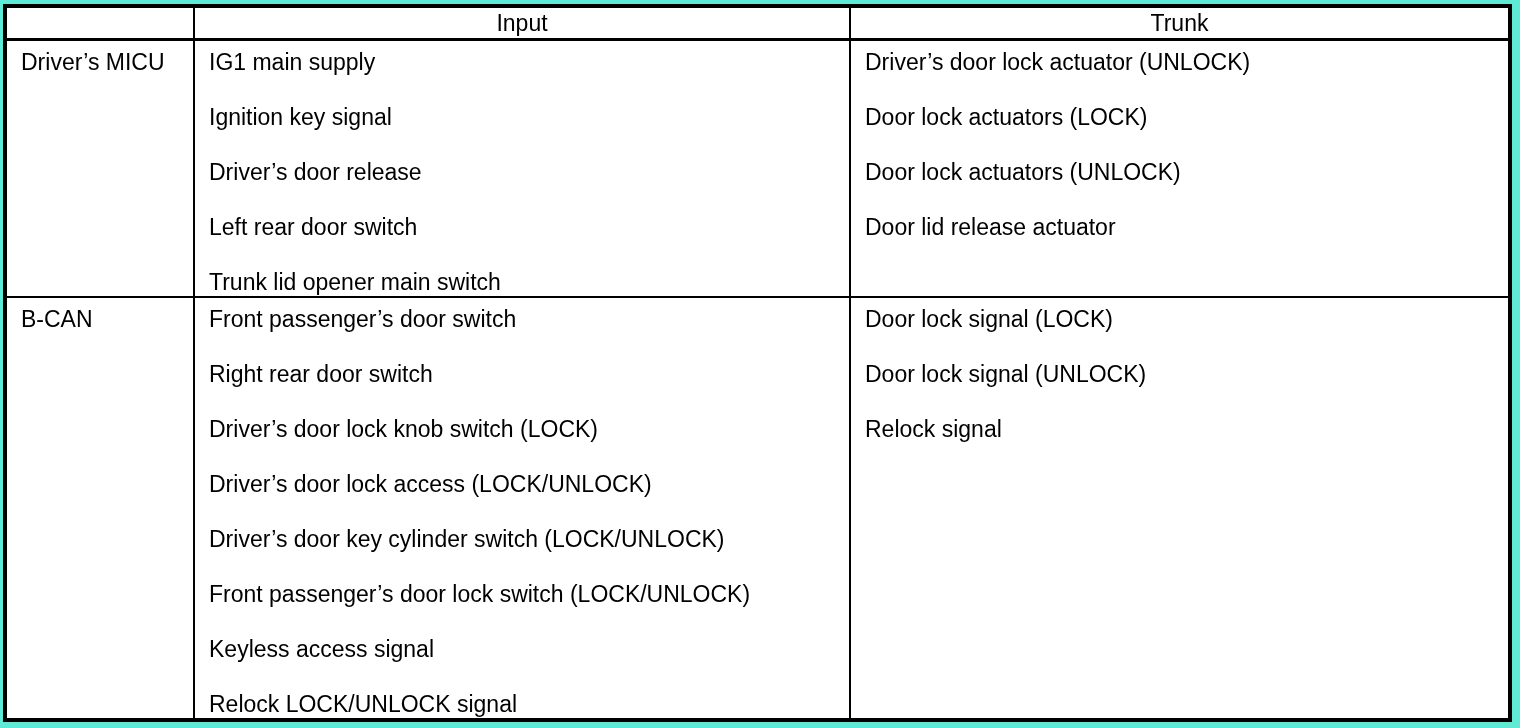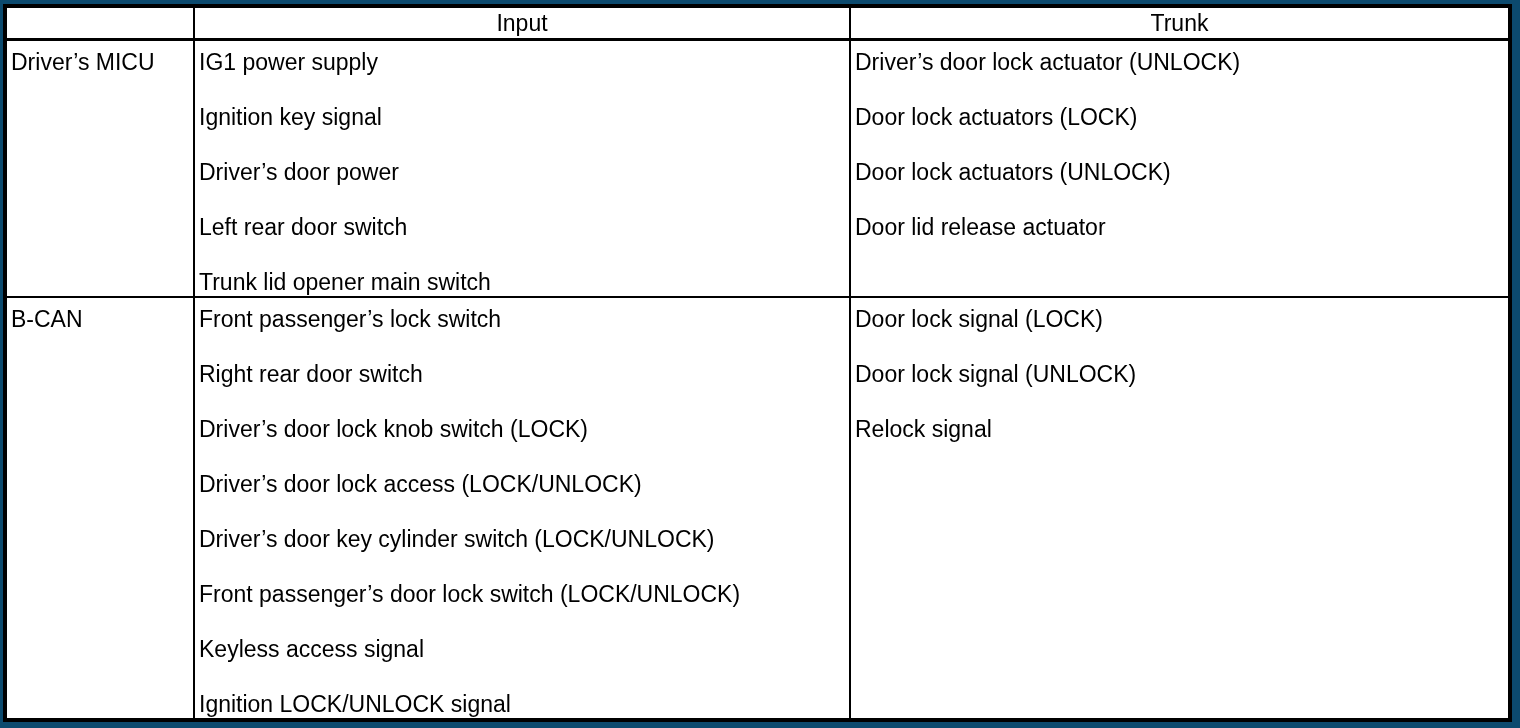--- a/index.html
+++ b/index.html
@@ -7,21 +7,21 @@
     padding: 0;
     background: #ffffff;
     width: 1520px;
     height: 728px;
     overflow: hidden;
   }
   .page {
     position: relative;
     width: 1520px;
     height: 728px;
-    background: #0c4a6e;
+    background: #5eead4;
     font-family: "Liberation Sans", sans-serif;
     color: #000000;
   }
   table.io-table {
     position: absolute;
     left: 3px;
     top: 4px;
     border-collapse: collapse;
     table-layout: fixed;
     width: 1505px;
@@ -45,21 +45,21 @@
     height: 30px;
     text-align: center;
     vertical-align: middle;
     line-height: 30px;
     padding: 0;
   }
   col.c-source { width: 189px; }
   col.c-input  { width: 656px; }
   col.c-output { width: 660px; }
   .cell-pad {
-    padding: 8px 4px 0 4px;
+    padding: 8px 4px 0 14px;
   }
   .item {
     line-height: 27px;
     margin: 0 0 28px 0;
     white-space: nowrap;
   }
   .item:last-child {
     margin-bottom: 0;
   }
   tr.row-micu > td { height: 255px; }
@@ -84,23 +84,23 @@
     </thead>
     <tbody>
       <tr class="row-micu">
         <td>
           <div class="cell-pad">
             <div class="item">Driver’s MICU</div>
           </div>
         </td>
         <td>
           <div class="cell-pad">
-            <div class="item">IG1 power supply</div>
+            <div class="item">IG1 main supply</div>
             <div class="item">Ignition key signal</div>
-            <div class="item">Driver’s door power</div>
+            <div class="item">Driver’s door release</div>
             <div class="item">Left rear door switch</div>
             <div class="item">Trunk lid opener main switch</div>
           </div>
         </td>
         <td>
           <div class="cell-pad">
             <div class="item">Driver’s door lock actuator (UNLOCK)</div>
             <div class="item">Door lock actuators (LOCK)</div>
             <div class="item">Door lock actuators (UNLOCK)</div>
             <div class="item">Door lid release actuator</div>
@@ -108,28 +108,28 @@
         </td>
       </tr>
       <tr class="row-bcan">
         <td>
           <div class="cell-pad">
             <div class="item">B-CAN</div>
           </div>
         </td>
         <td>
           <div class="cell-pad">
-            <div class="item">Front passenger’s lock switch</div>
+            <div class="item">Front passenger’s door switch</div>
             <div class="item">Right rear door switch</div>
             <div class="item">Driver’s door lock knob switch (LOCK)</div>
             <div class="item">Driver’s door lock access (LOCK/UNLOCK)</div>
             <div class="item">Driver’s door key cylinder switch (LOCK/UNLOCK)</div>
             <div class="item">Front passenger’s door lock switch (LOCK/UNLOCK)</div>
             <div class="item">Keyless access signal</div>
-            <div class="item">Ignition LOCK/UNLOCK signal</div>
+            <div class="item">Relock LOCK/UNLOCK signal</div>
           </div>
         </td>
         <td>
           <div class="cell-pad">
             <div class="item">Door lock signal (LOCK)</div>
             <div class="item">Door lock signal (UNLOCK)</div>
             <div class="item">Relock signal</div>
           </div>
         </td>
       </tr>

